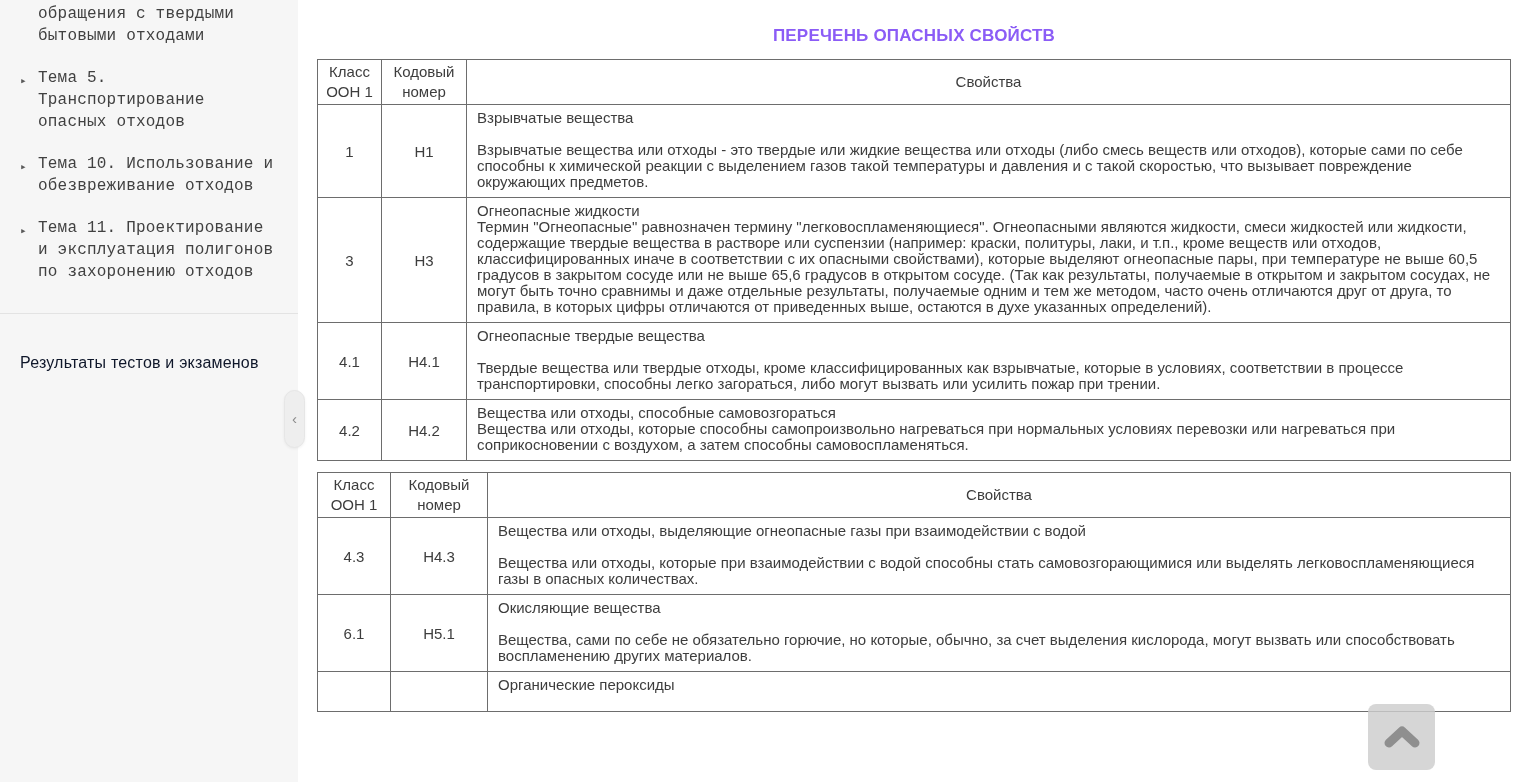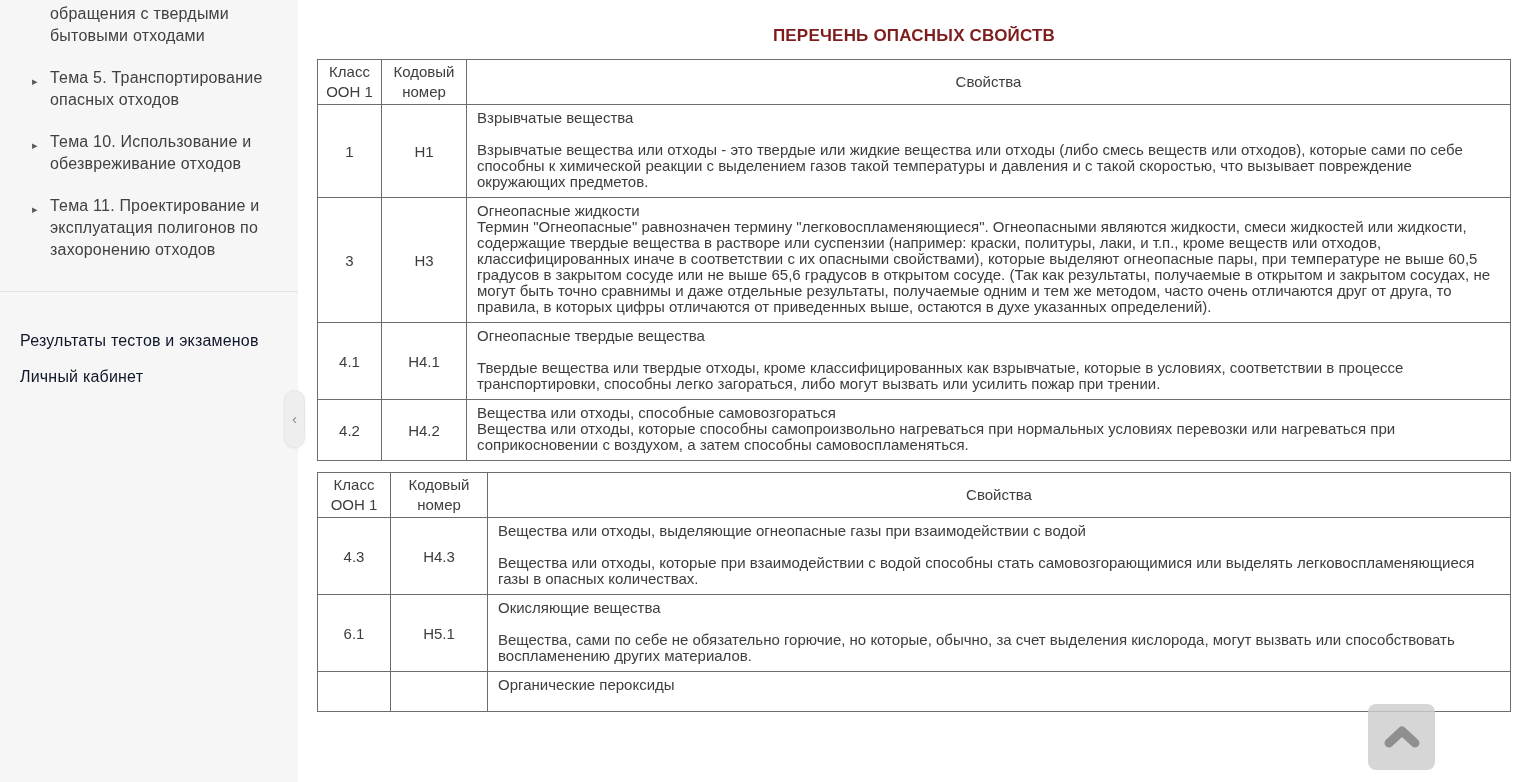--- a/index.html
+++ b/index.html
@@ -12,21 +12,21 @@
   }
   .layout { display: flex; width: 1528px; height: 782px; }
 
   
   .sidebar {
     position: relative;
     width: 298px; min-width: 298px;
     height: 100%;
     background: #f6f6f6;
   }
-  .topics { padding: 3px 18px 0 32px; }
+  .topics { padding: 3px 18px 0 20px; font-family: Liberation Mono, monospace; }
   .topic-item {
     display: flex;
     font-size: 16px;
     line-height: 22px;
     color: #414141;
     letter-spacing: 0.2px;
     cursor: pointer;
   }
   .topic-item .marker {
     width: 18px; min-width: 18px;
@@ -74,21 +74,21 @@
   .main {
     flex: 1;
     background: #ffffff;
     padding: 0 17px 0 19px;
   }
   .page-title {
     margin-top: 26px;
     text-align: center;
     font-size: 17px;
     font-weight: 700;
-    color: #7f1d1d;
+    color: #8b5cf6;
     letter-spacing: 0.2px;
   }
   table.props-table {
     width: 100%;
     border-collapse: collapse;
     table-layout: fixed;
     margin-top: 13px;
   }
   table.props-table th, table.props-table td {
     border: 1px solid #6d6d6d;
@@ -154,21 +154,20 @@
       <div class="topic-item">
         <span class="marker">▸</span>
         <span>Тема 11. Проектирование и эксплуатация полигонов по захоронению отходов</span>
       </div>
     </nav>
 
     <hr class="sidebar-divider">
 
     <nav class="side-links">
       <div class="side-link">Результаты тестов и экзаменов</div>
-      <div class="side-link">Личный кабинет</div>
     </nav>
 
     <div class="collapse-pill">
       <span class="chev">‹</span>
     </div>
   </aside>
 
   <main class="main">
     <h1 class="page-title">ПЕРЕЧЕНЬ ОПАСНЫХ СВОЙСТВ</h1>
 

